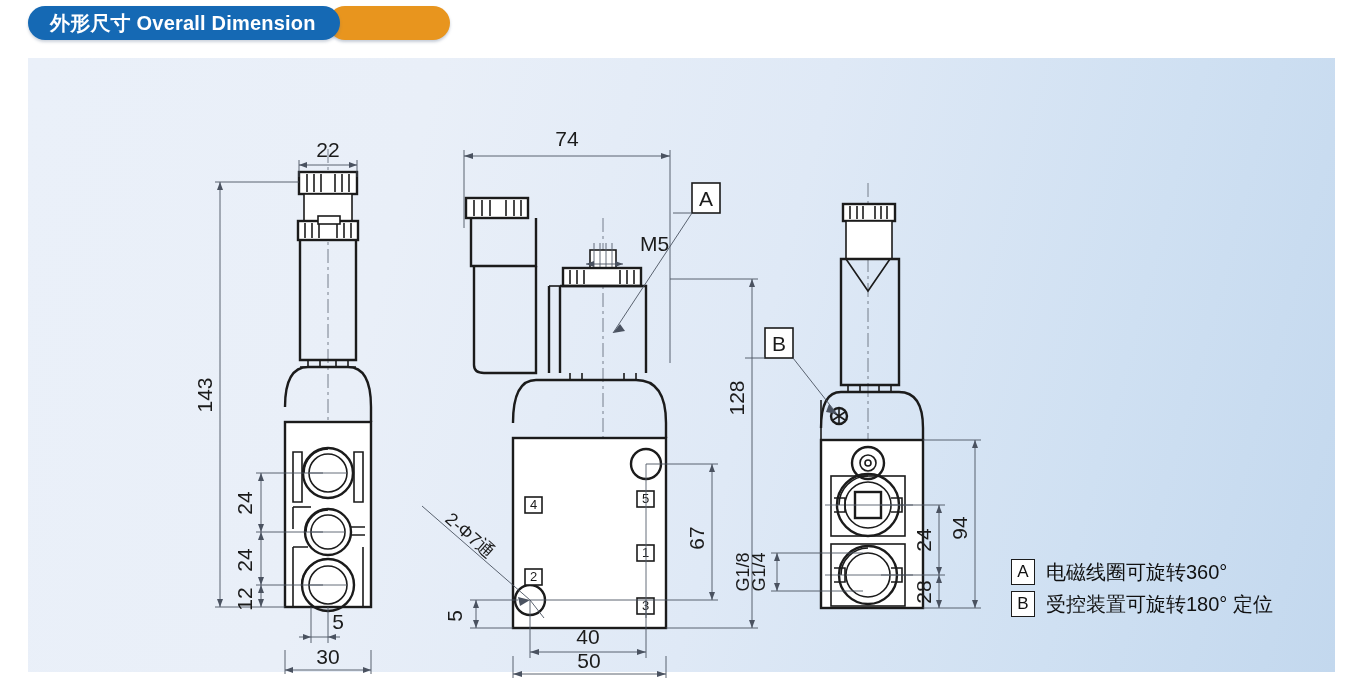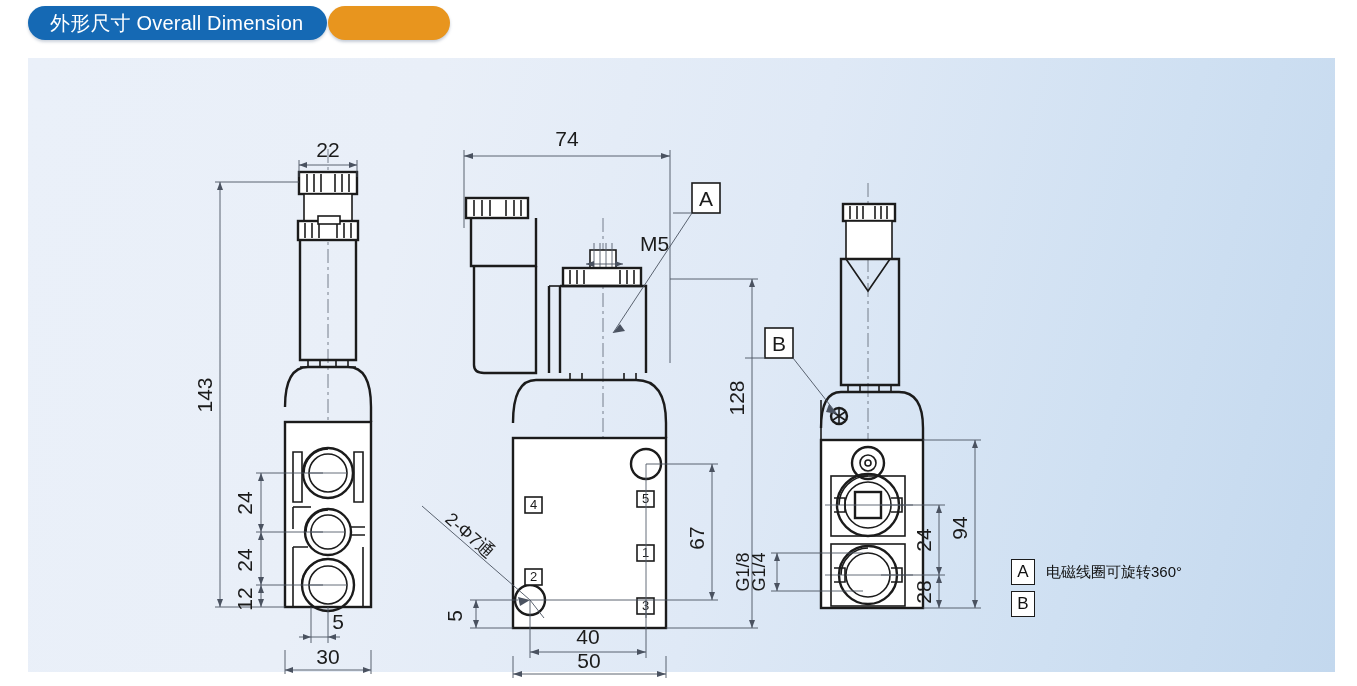--- a/index.html
+++ b/index.html
@@ -7,21 +7,21 @@
        font-family:"Liberation Sans","DejaVu Sans",sans-serif;}
 
   
   #header-banner{position:absolute;left:28px;top:6px;height:34px;display:flex;align-items:stretch;}
   #header-orange{position:absolute;left:300px;top:0;width:122px;height:34px;
        background:#e8951e;border-radius:17px;
        box-shadow:0 2px 3px rgba(90,110,140,.35);}
   #header-blue{position:relative;z-index:2;padding:0 24px 0 22px;height:34px;
        display:flex;align-items:center;background:#1569b4;border-radius:17px;
        box-shadow:0 2px 3px rgba(90,110,140,.30);}
-  #header-title{color:#ffffff;font-size:20px;letter-spacing:.2px;white-space:nowrap;}
+  #header-title{color:#ffffff;font-size:20px;letter-spacing:.2px;white-space:nowrap;font-weight:bold;}
 
   
   #drawing-panel{position:absolute;left:28px;top:58px;width:1307px;height:614px;
        background:linear-gradient(105deg,#eaf0f9 0%,#e9eff8 28%,#dfe9f6 55%,#cfe0f2 80%,#c3d8ee 100%);}
 
   .view{position:absolute;}
   svg{display:block;overflow:visible;}
   .ln{stroke:#1b1b1b;stroke-width:1.6;fill:none;}
   .ln2{stroke:#1b1b1b;stroke-width:2.4;fill:none;}
   .thin{stroke:#555e6b;stroke-width:.9;fill:none;}
@@ -32,21 +32,21 @@
   .dtxt{font-family:"Liberation Sans","DejaVu Sans",sans-serif;font-size:21px;fill:#1b1b1b;}
   .dtxt-s{font-family:"Liberation Sans","DejaVu Sans",sans-serif;font-size:18px;fill:#1b1b1b;}
   .ptxt{font-family:"Liberation Sans","DejaVu Sans",sans-serif;font-size:13px;fill:#1b1b1b;}
 
   
   #legend{position:absolute;left:983px;top:498px;}
   .legend-row{display:flex;align-items:center;height:32px;}
   .legend-key{width:22px;height:24px;border:1.6px solid #1b1b1b;background:#ffffff;
        display:flex;align-items:center;justify-content:center;
        font-size:17px;color:#111;margin-right:11px;}
-  .legend-text{font-size:15px;color:#111;white-space:nowrap;}
+  .legend-text{font-size:20px;color:#111;white-space:nowrap;}
 </style>
 </head>
 <body>
 
 <div id="header-banner">
   <div id="header-orange"></div>
   <div id="header-blue">
     <span id="header-title">外形尺寸 Overall Dimension</span>
   </div>
 </div>
@@ -414,16 +414,17 @@
     </svg>
   </div>
 
   <div id="legend">
     <div class="legend-row">
       <div class="legend-key">A</div>
       <div class="legend-text">电磁线圈可旋转360°</div>
     </div>
     <div class="legend-row">
       <div class="legend-key">B</div>
+      <div class="legend-text">受控装置可旋转180°  定位</div>
     </div>
   </div>
 
 </div>
 
 </body></html>

